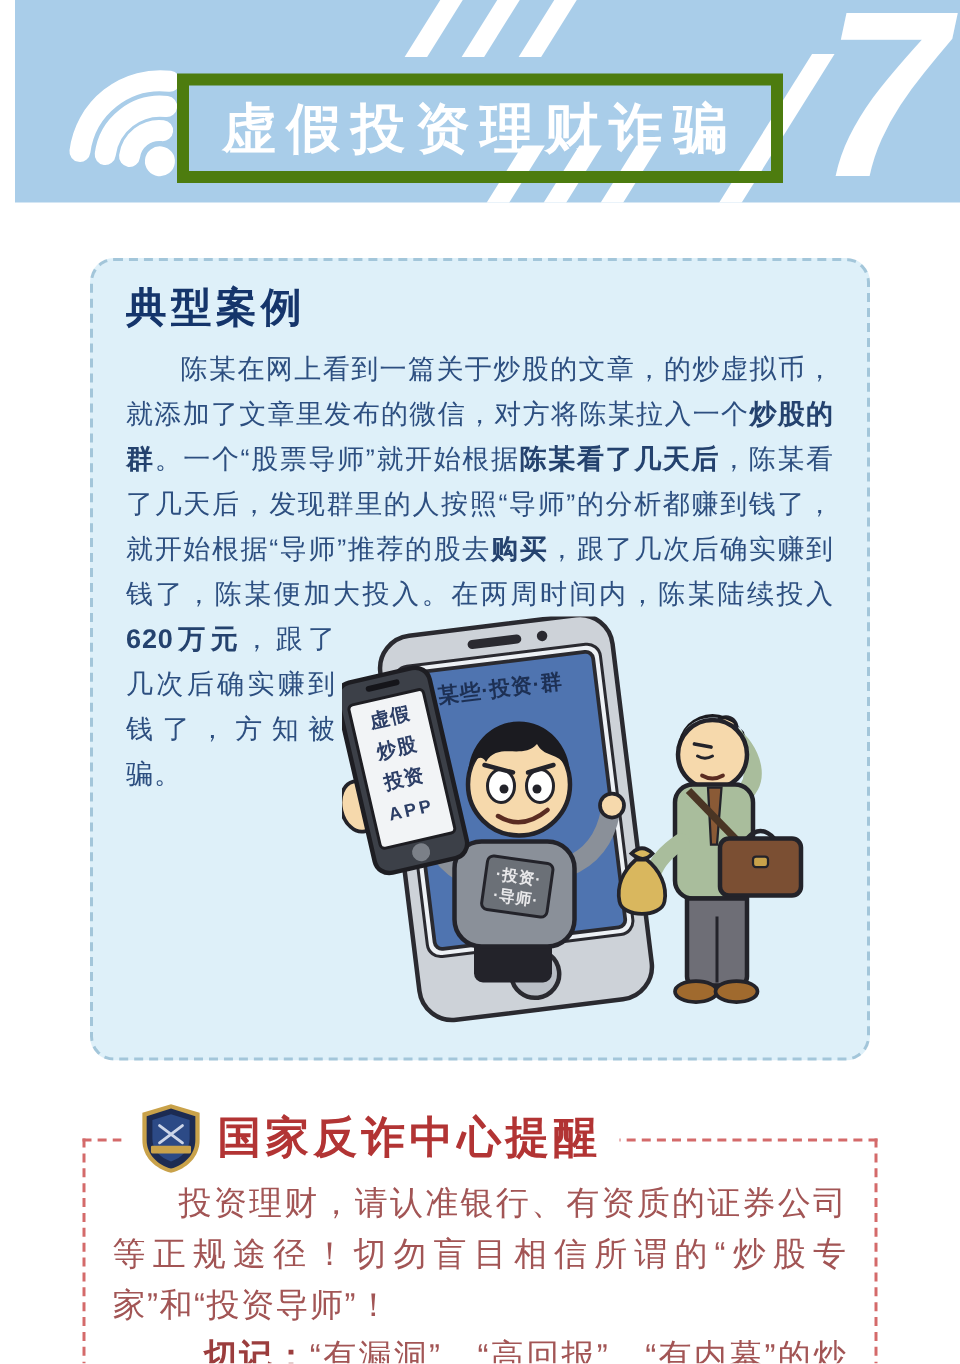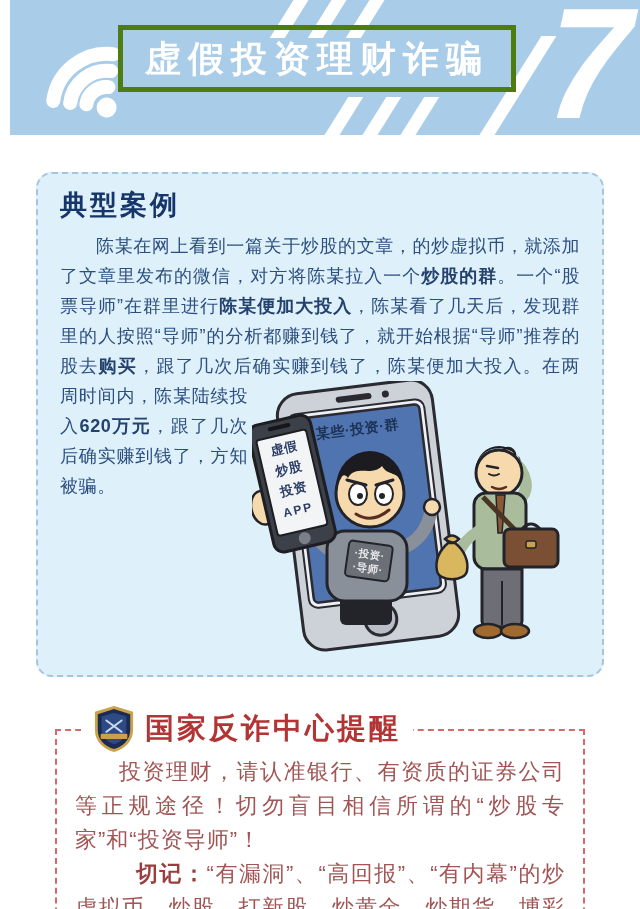--- a/index.html
+++ b/index.html
@@ -3,34 +3,34 @@
 <meta charset="utf-8">
 <style>
   * { box-sizing: border-box; }
   html,body { margin:0; padding:0; background:#ffffff; }
   body { width:640px; font-family:"Liberation Sans","DejaVu Sans",sans-serif; }
   .page { position:relative; width:640px; height:909px; overflow:hidden; background:#ffffff; }
 
   
   .banner { position:relative; margin-left:10px; height:135px; background:#a9cde9; overflow:hidden; }
   .wifi-wrap { position:absolute; left:10px; top:4px; }
-  .title-box { position:absolute; left:108px; top:25px; border:5px solid #4d7c0f; padding:7px 22px; }
+  .title-box { position:absolute; left:108px; top:49px; border:8px solid #4d7c0f; padding:7px 22px; }
   .title-box span { font-size:36px; font-weight:800; color:#ffffff; letter-spacing:7px; line-height:1.2; white-space:nowrap; }
   .big-number { position:absolute; right:6px; top:-16px; font-size:158px; font-weight:800; color:#ffffff; transform:skewX(-12deg); line-height:1; }
   .stripe { position:absolute; width:15px; background:#ffffff; transform:skewX(-32deg); }
   .s1 { left:276px; top:-14px; height:52px; }
   .s2 { left:314px; top:-14px; height:52px; }
   .s3 { left:352px; top:-14px; height:52px; }
   .s4 { left:322px; bottom:-14px; height:52px; }
   .s5 { left:360px; bottom:-14px; height:52px; }
   .s6 { left:398px; bottom:-14px; height:52px; }
   .s7 { left:497px; top:36px; height:110px; }
 
   
-  .case-box { position:relative; margin:37px 36px 0; background:#def0f9; border:2px dashed #a3c6da; border-radius:16px; padding:14px 22px 16px; }
+  .case-box { position:relative; margin:37px 60px 0; background:#def0f9; border:2px dashed #a3c6da; border-radius:16px; padding:14px 22px 16px; }
   .case-title { margin:0 0 9px; font-size:27px; line-height:34px; color:#15356b; letter-spacing:3px; font-weight:800; }
   .case-text { display:flow-root; margin:0; font-size:18px; line-height:30px; color:#2d4f80; text-align:justify; letter-spacing:0.6px; }
   .case-text b { font-weight:800; color:#24426e; }
   .indent { display:inline-block; width:2em; }
   .illu { float:right; width:336px; height:278px; margin:0 -8px 0 4px; }
 
   
   .reminder-box { position:relative; margin:52px 55px 0; border:2px dashed #d46a6a; padding:24px 18px 12px; }
   .reminder-header { position:absolute; top:-26px; left:24px; display:flex; align-items:center; gap:10px; background:#ffffff; padding:0 12px; }
   .reminder-title { margin:0; font-size:29px; font-weight:800; color:#b23434; letter-spacing:3px; white-space:nowrap; }
@@ -65,21 +65,21 @@
 
     <div class="title-box">
       <span>虚假投资理财诈骗</span>
     </div>
     <div class="big-number">7</div>
   </header>
 
   <section class="case-box">
     <h2 class="case-title">典型案例</h2>
 
-    <p class="case-text"><span class="indent"></span><span><span>陈某在网上看到一篇关于炒股的文章，的炒虚拟币，就添加了文章里发布的微信，对方将陈某拉入一个</span><b>炒股的群</b><span>。一个“股票导师”在群里进行</span><b>陈某便加大投入</b><span>，陈某看了几天后，发现群里的人按照“导师”的分析都赚到钱了，就开始根据“导师”推荐的股去</span><b>购买</b><span>，跟了几次后确实赚到钱了，陈某便加大投入。在</span></span><span class="illu"><svg width="336" height="278" viewBox="0 0 336 278">
+    <p class="case-text"><span class="indent"></span><span><span>陈某在网上看到一篇关于炒股的文章，的炒虚拟币，就添加了文章里发布的微信，对方将陈某拉入一个</span><b>炒股的群</b><span>。一个“股票导师”就开始根据</span><b>陈某看了几天后</b><span>，陈某看了几天后，发现群里的人按照“导师”的分析都赚到钱了，就开始根据“导师”推荐的股去</span><b>购买</b><span>，跟了几次后确实赚到钱了，陈某便加大投入。在</span></span><span class="illu"><svg width="336" height="278" viewBox="0 0 336 278">
 
         <g transform="rotate(-7 116 134)">
           <rect x="38" y="5" width="156" height="258" rx="22" fill="#cdd2d8" stroke="#2a2a30" stroke-width="3"></rect>
           <rect x="47" y="25" width="138" height="195" rx="9" fill="#edf1f5" stroke="#2a2a30" stroke-width="2"></rect>
           <rect x="52" y="30" width="128" height="185" rx="5" fill="#4f74b0" stroke="#2a2a30" stroke-width="2.5"></rect>
           <rect x="98" y="13" width="36" height="6" rx="3" fill="#2a2a30"></rect>
           <circle cx="148" cy="16" r="3.5" fill="#2a2a30"></circle>
           <circle cx="116" cy="239" r="16" fill="#b9bec6" stroke="#2a2a30" stroke-width="3"></circle>
           <text x="116" y="52" text-anchor="middle" font-size="14" font-weight="bold" fill="#1d3054">某些·投资·群</text>
         </g>

